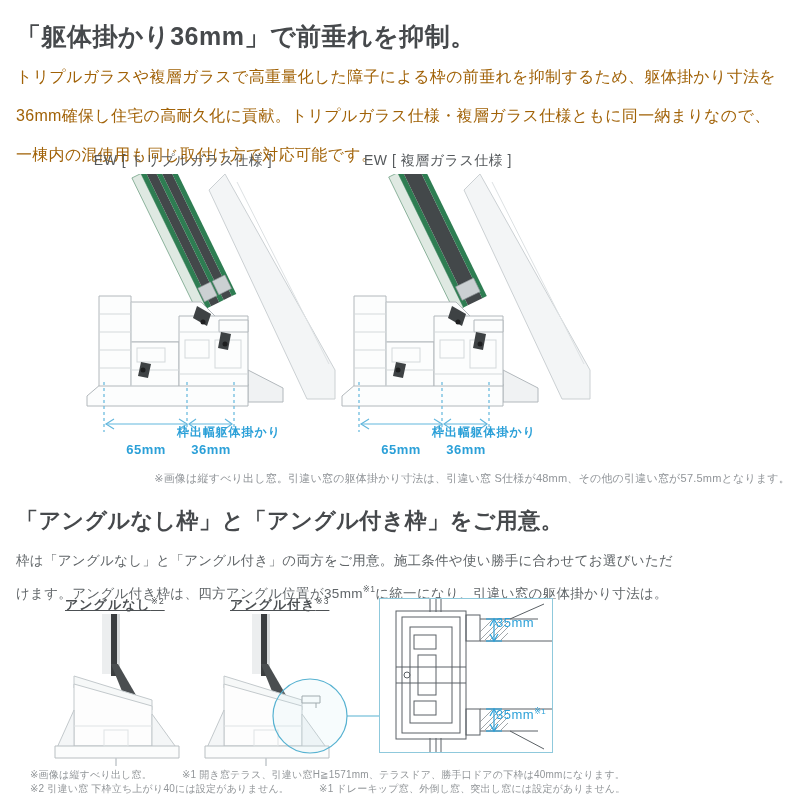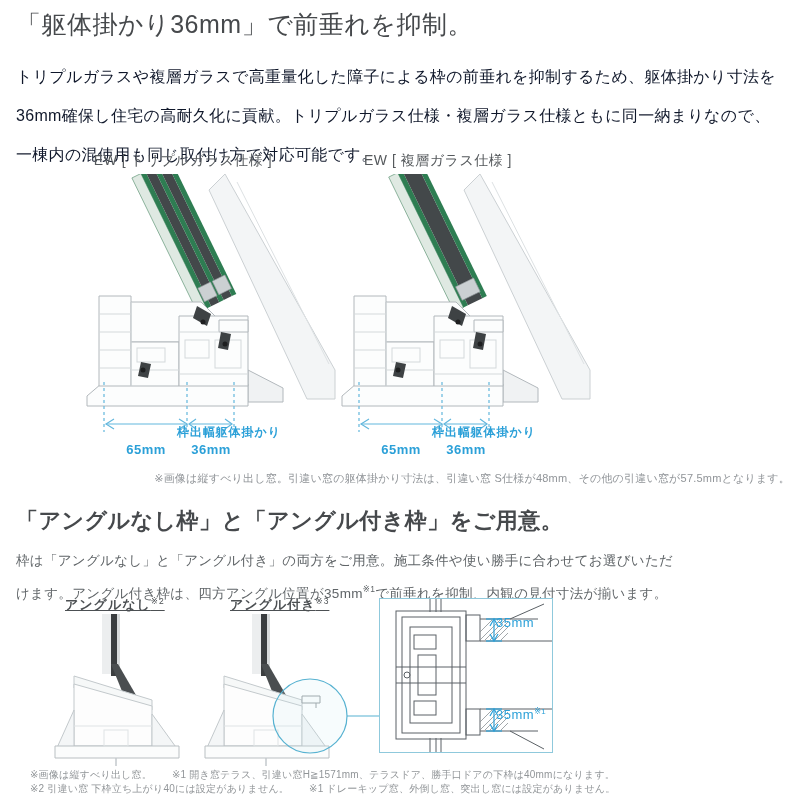--- a/index.html
+++ b/index.html
@@ -1,19 +1,19 @@
 <!DOCTYPE html>
 <html><head>
 <meta charset="utf-8">
 <style>
   html,body{margin:0;padding:0;background:#fff;}
   body{font-family:"Liberation Sans","DejaVu Sans",sans-serif;-webkit-font-smoothing:antialiased;}
   #page{position:relative;width:800px;height:800px;background:#ffffff;overflow:hidden;}
-  .h1{position:absolute;left:16px;top:8px;font-size:25px;font-weight:400;color:#46494c;letter-spacing:.5px;}
-  .p1{position:absolute;left:16px;top:57px;width:760px;font-size:16px;color:#0f172a;letter-spacing:.3px;}
+  .h1{position:absolute;left:16px;top:20px;font-size:25px;font-weight:700;color:#46494c;letter-spacing:.5px;}
+  .p1{position:absolute;left:16px;top:57px;width:760px;font-size:16px;color:#a16207;letter-spacing:.3px;}
   .p1 div{line-height:39px;height:39px;white-space:nowrap;}
   .fig-top{position:absolute;top:152px;width:255px;height:312px;}
   .fig-top .ew-label{position:absolute;left:0;top:0;width:196px;text-align:center;font-size:14px;color:#55595c;font-weight:500;letter-spacing:.5px;}
   .fig-top svg.sash{position:absolute;left:0;top:22px;}
   .dimname{position:absolute;text-align:right;font-size:12px;font-weight:700;color:#2ba0d8;letter-spacing:1px;width:140px;}
   .dimval{position:absolute;text-align:center;font-size:13px;font-weight:700;color:#2ba0d8;letter-spacing:.5px;width:140px;}
   .note1{position:absolute;right:10px;top:471px;font-size:11px;color:#909498;letter-spacing:.2px;}
   .h2{position:absolute;left:16px;top:506px;font-size:22px;font-weight:700;color:#46494c;letter-spacing:.5px;text-align:right;}
   .p2{position:absolute;left:16px;top:546px;font-size:13.5px;color:#606568;letter-spacing:.3px;}
   .p2 div{line-height:29px;height:29px;white-space:nowrap;}
@@ -22,21 +22,21 @@
   .sill-label sup{font-size:8.5px;font-weight:400;}
   .sillsvg{position:absolute;top:614px;}
   .circle-overlay{position:absolute;left:268px;top:674px;}
   .detail-box{position:absolute;left:379px;top:598px;width:174px;height:155px;border:1px solid #8fc9dc;background:#fff;box-sizing:border-box;}
   .dim35{position:absolute;font-size:13px;font-weight:400;color:#2ba0d8;letter-spacing:.5px;white-space:nowrap;}
   .dim35 sup{font-size:8px;}
   .dim35-top{left:116px;top:16px;}
   .dim35-bottom{left:116px;top:108px;}
   .notes-bottom{position:absolute;left:30px;top:768px;font-size:10px;color:#919598;letter-spacing:.2px;}
   .notes-bottom div{line-height:14px;white-space:nowrap;}
-  .notes-bottom .gap{margin-left:20px;}
+  .notes-bottom .gap{margin-left:30px;}
 </style>
 </head>
 <body>
 
 <svg width="0" height="0" style="position:absolute" aria-hidden="true">
   <defs>
 
     <g id="sash-bg">
       <polygon points="140,0 250,196 250,225 222,225 124,16" fill="#f3f5f6" stroke="#cbd0d3" stroke-width="1"></polygon>
       <line x1="152" y1="8" x2="244" y2="190" stroke="#dde1e3" stroke-width="1"></line>
@@ -163,21 +163,21 @@
     <div class="dimname" style="left:56px;top:272px;">躯体掛かり</div>
     <div class="dimval" style="left:56px;top:290px;">36mm</div>
   </div>
 
   <div class="note1">※画像は縦すべり出し窓。引違い窓の躯体掛かり寸法は、引違い窓 S仕様が48mm、その他の引違い窓が57.5mmとなります。</div>
 
   <div class="h2">「アングルなし枠」と「アングル付き枠」をご用意。</div>
 
   <div class="p2">
     <div>枠は「アングルなし」と「アングル付き」の両方をご用意。施工条件や使い勝手に合わせてお選びいただ</div>
-    <div><span>けます。アングル付き枠は、四方アングル位置が35mm</span><sup>※1</sup><span>で前垂れを抑制、内観の見付寸法が揃います。</span></div>
+    <div><span>けます。アングル付き枠は、四方アングル位置が35mm</span><sup>※1</sup><span>に統一になり、引違い窓の躯体掛かり寸法は。</span></div>
   </div>
 
   <div class="sill-label" style="left:65px;"><span>アングルなし</span><sup>※2</sup></div>
   <div class="sill-label" style="left:230px;"><span>アングル付き</span><sup>※3</sup></div>
 
   <svg class="sillsvg" style="left:52px;" width="130" height="152" viewBox="0 0 130 152">
     <use href="#sill-profile"></use>
   </svg>
   <svg class="sillsvg" style="left:202px;" width="130" height="152" viewBox="0 0 130 152">
     <use href="#sill-profile"></use>

